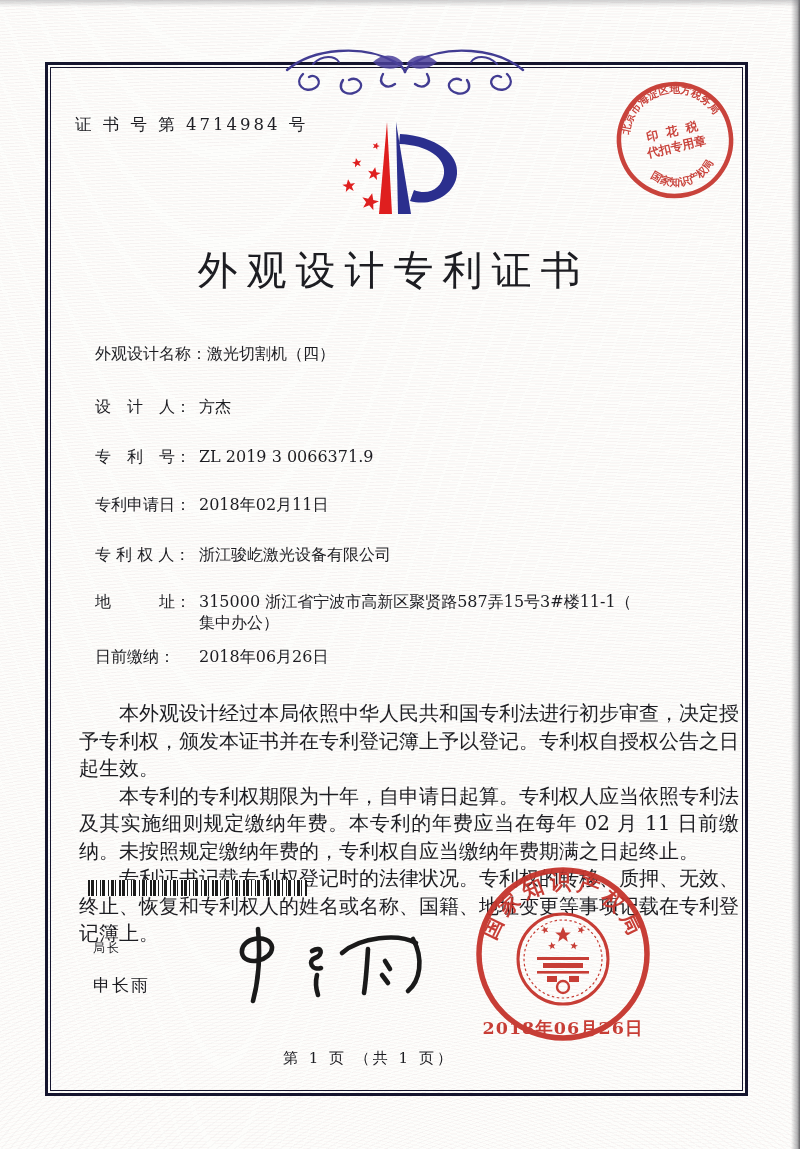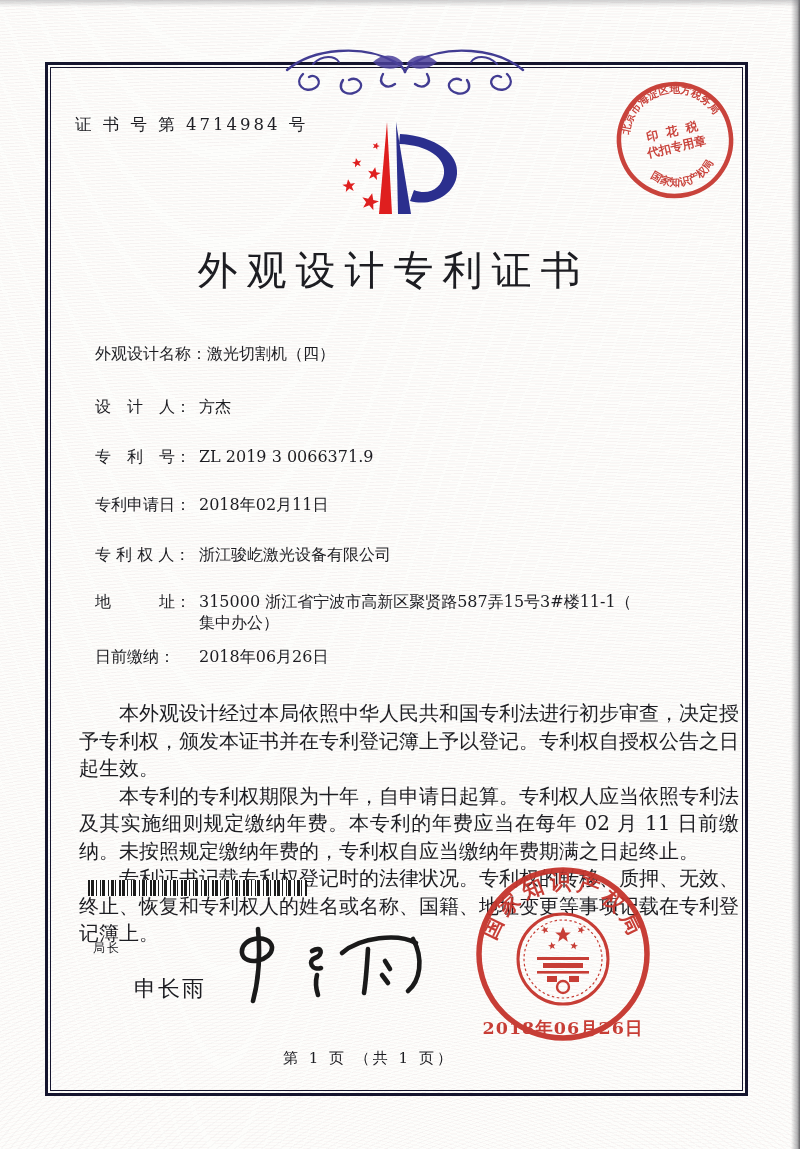--- a/index.html
+++ b/index.html
@@ -36,21 +36,21 @@
   .paras{position:absolute;left:79px;top:677px;width:660px;
     font-size:20px;line-height:27.5px;text-align:justify;margin-top:23px;}
   .paras p{margin:0;text-indent:2em;}
   .barcode{position:absolute;left:88px;top:880px;width:219px;height:16px;
     background:repeating-linear-gradient(90deg,
       #1c1c1c 0 2px,#fff 2px 3px,#1c1c1c 3px 6px,#fff 6px 8px,
       #1c1c1c 8px 9px,#fff 9px 12px,#1c1c1c 12px 13px,#fff 13px 14px,
       #1c1c1c 14px 17px,#fff 17px 20px,#1c1c1c 20px 21px,#fff 21px 23px,
       #1c1c1c 23px 26px,#fff 26px 27px,#1c1c1c 27px 28px,#fff 28px 31px);}
   .sig-title{position:absolute;left:93px;top:940px;font-size:12px;letter-spacing:2px;}
-  .sig-name{position:absolute;left:93px;top:974px;font-size:22px;letter-spacing:2px;margin-left:41px;}
+  .sig-name{position:absolute;left:93px;top:974px;font-size:17px;letter-spacing:2px;}
   .signature-svg{position:absolute;left:220px;top:923px;}
   .ornament{position:absolute;left:283px;top:40px;}
   .logo{position:absolute;left:330px;top:110px;}
   .tax-stamp{position:absolute;left:612px;top:77px;transform:rotate(-13deg);opacity:.92;}
   .office-seal{position:absolute;left:470px;top:866px;opacity:.95;}
   .footer{position:absolute;left:283px;top:1049px;font-size:15px;letter-spacing:3px;}
   svg text{font-family:"DejaVu Serif","Liberation Serif",serif;}
 </style>
 </head>
 <body>

